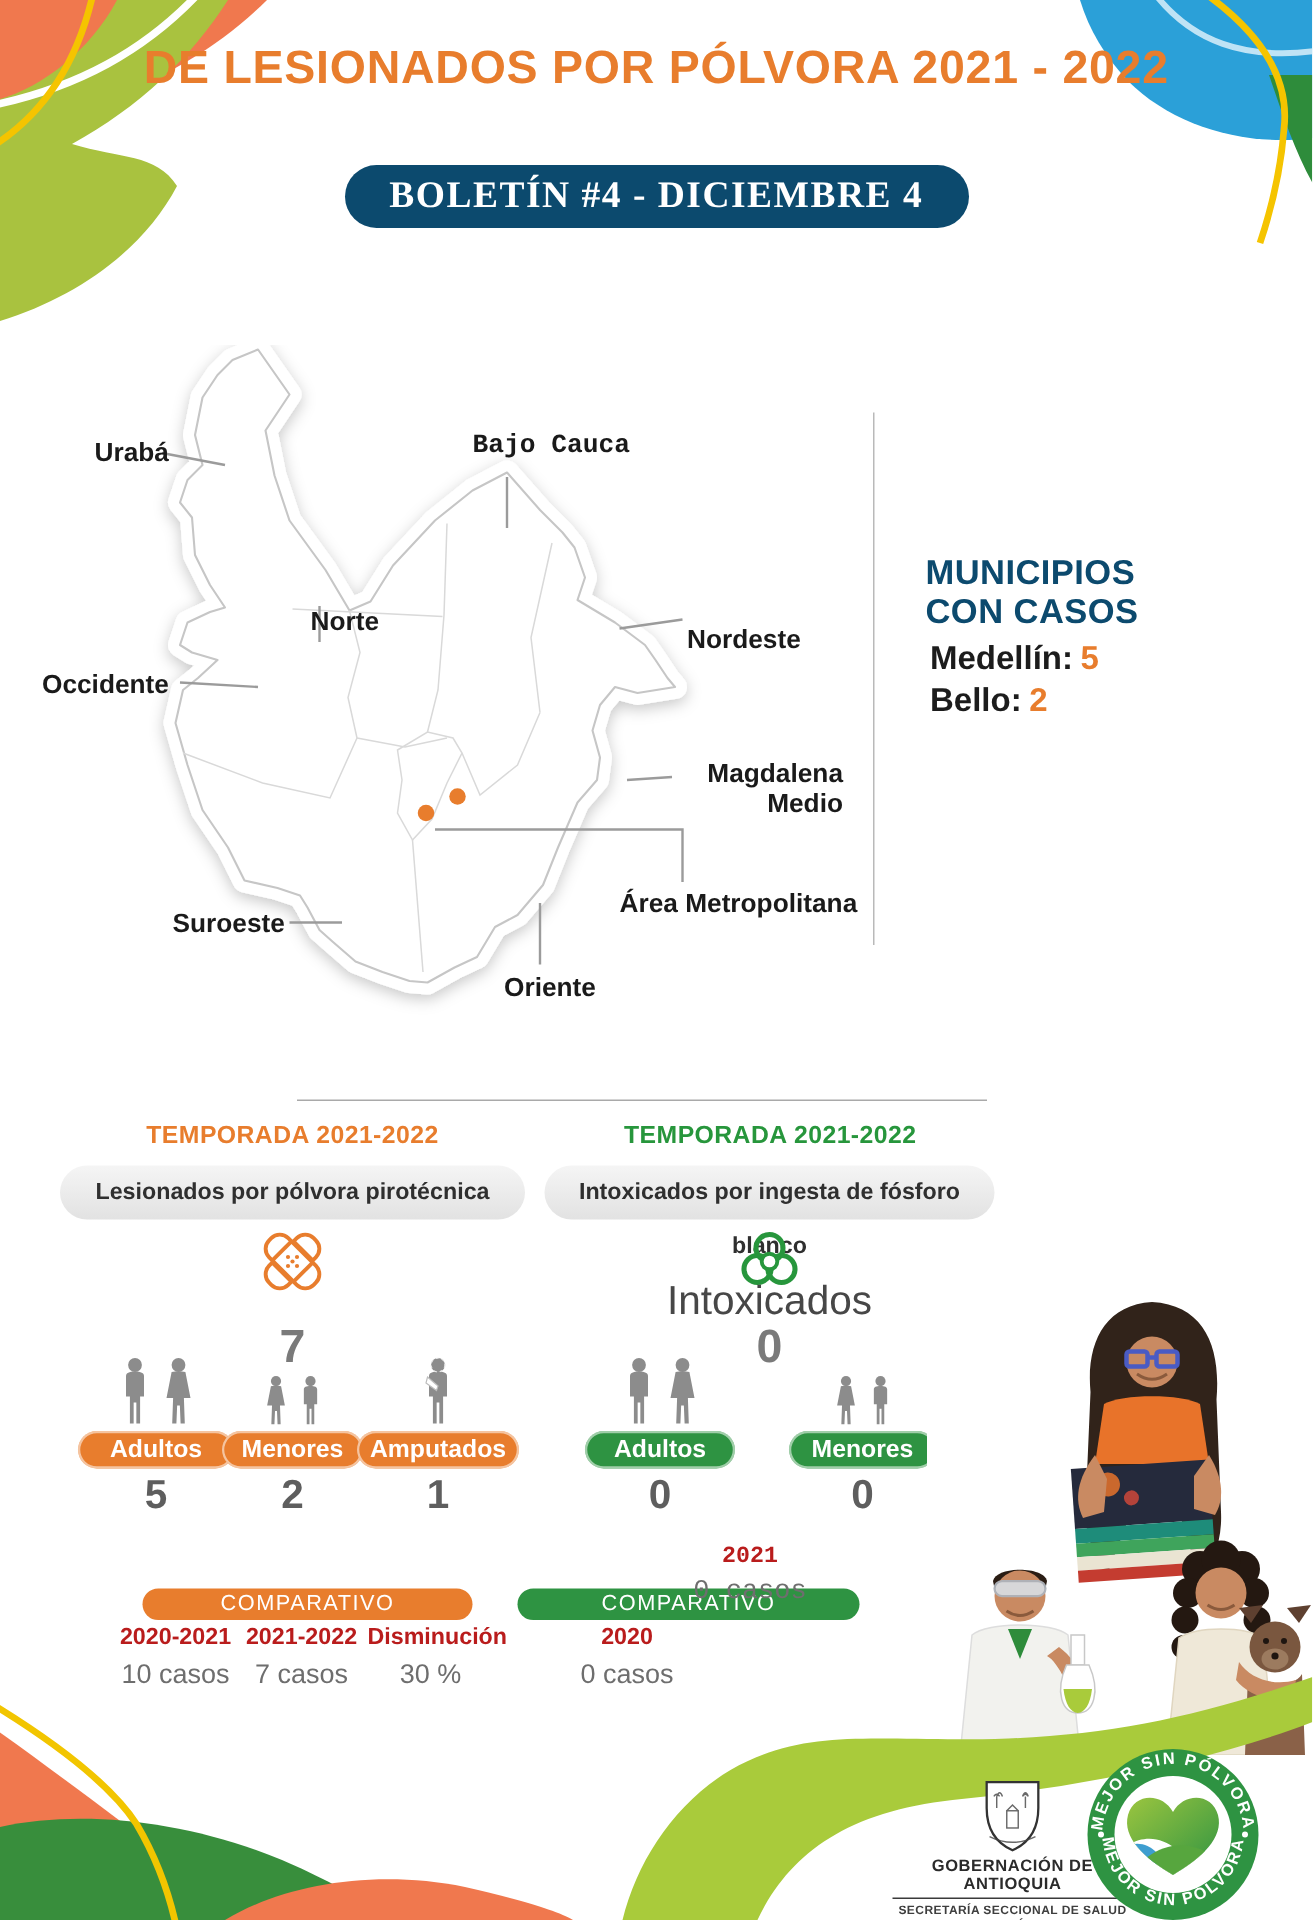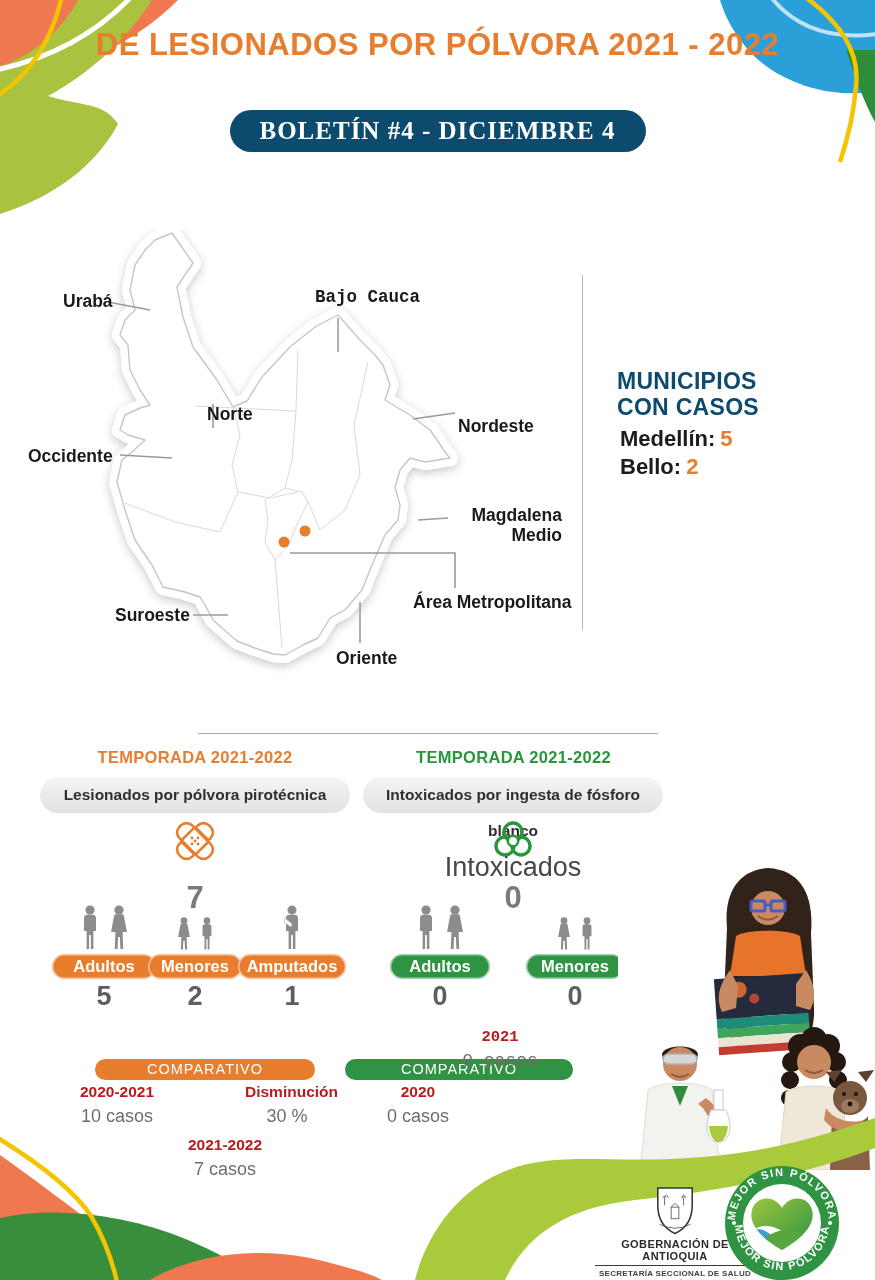--- a/index.html
+++ b/index.html
@@ -54,21 +54,21 @@
   .st-amputados-l{left:238px;top:903px;width:108px;}
   .st-adultos-r{left:390px;top:903px;width:100px;}
   .st-menores-r{left:526px;top:903px;width:98px;}
   
   .comp-pill{height:21px;line-height:21px;text-align:center;border-radius:11px;color:#fff;font-weight:400;font-size:14.5px;letter-spacing:1px;}
   .comp-pill-left{left:95px;top:1059px;width:220px;background:#E87D2D;}
   .comp-pill-right{left:345px;top:1059px;width:228px;background:#2E9342;}
   .comp-col{text-align:center;}
   .comp-col .lab{font-weight:800;font-size:15.5px;color:#b91c1c;}
   .comp-col .val{margin-top:5px;font-size:18px;color:#6E6E6E;}
-  .cl-0{left:77px;top:1083px;width:80px;} .cl-1{left:161px;top:1136px;width:80px;margin-left:24px;} .cl-2{left:245px;top:1083px;width:84px;}
+  .cl-0{left:77px;top:1083px;width:80px;} .cl-1{left:161px;top:1083px;width:80px;} .cl-2{left:245px;top:1083px;width:84px;}
   .cr-0{left:378px;top:1083px;width:80px;} .cr-1{left:460px;top:1028px;width:80px;font-family:Liberation Mono, monospace;}
   
   .gov{left:595px;top:1186px;width:160px;text-align:center;}
   .gov .shield{display:block;margin:0 auto;}
   .gov .name{margin-top:2px;font-size:11px;font-weight:700;color:#2B2B2B;letter-spacing:.4px;border-bottom:1.5px solid #3A3A3A;padding-bottom:3px;}
   .gov .sec{margin-top:3px;font-size:8px;font-weight:700;color:#3E3E3E;line-height:10px;letter-spacing:.3px;}
   .photo{left:618px;top:858px;width:257px;height:312px;}
   .deco{pointer-events:none;}
 </style>
 </head>

